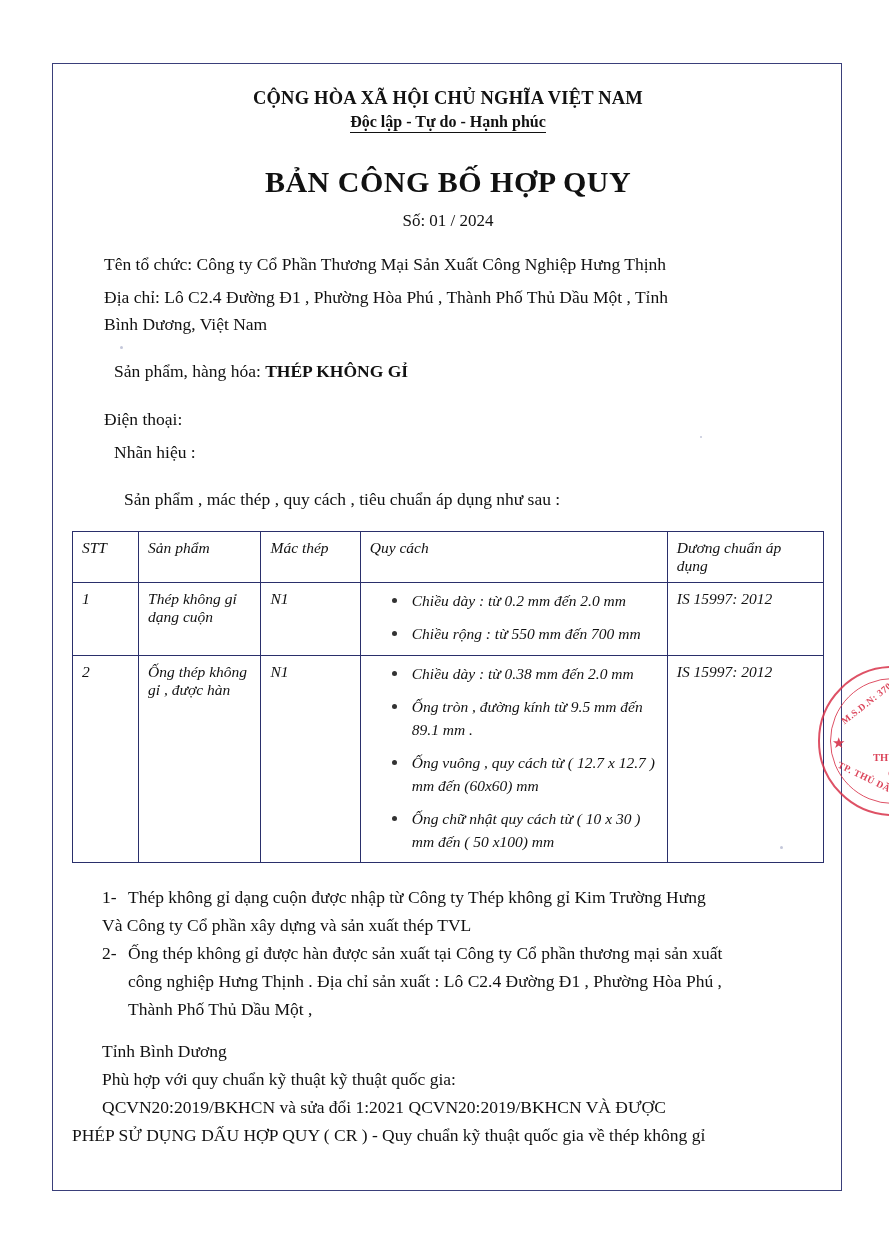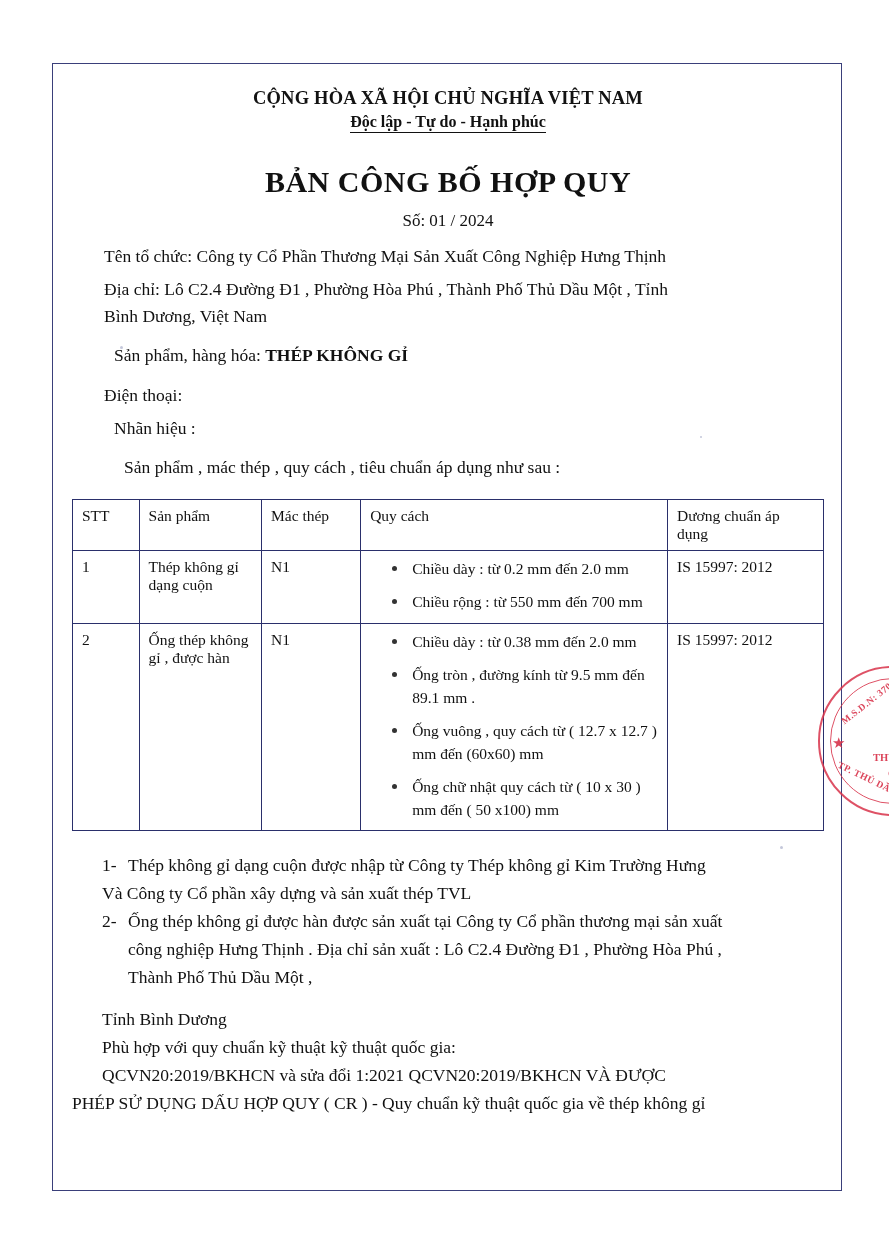--- a/index.html
+++ b/index.html
@@ -63,32 +63,33 @@
     letter-spacing: 0.5px;
   }
   .doc-number {
     font-size: 17px;
     margin-top: 12px;
   }
 
   .para {
     font-size: 17.5px;
     line-height: 1.55;
-    margin-top: 12px;
+    margin-top: 20px;
   }
   .indent-1 { padding-left: 32px; }
   .indent-2 { padding-left: 42px; }
   .indent-3 { padding-left: 52px; }
   .bold { font-weight: bold; }
 
   table.spec {
     width: 752px;
     border-collapse: collapse;
     margin-top: 18px;
     font-size: 15.5px;
+    font-style: italic;
   }
   table.spec th, table.spec td {
     border: 1.1px solid #2a2f6b;
     padding: 7px 9px;
     vertical-align: top;
     text-align: left;
     font-weight: normal;
   }
   table.spec th {
     font-size: 15.5px;

